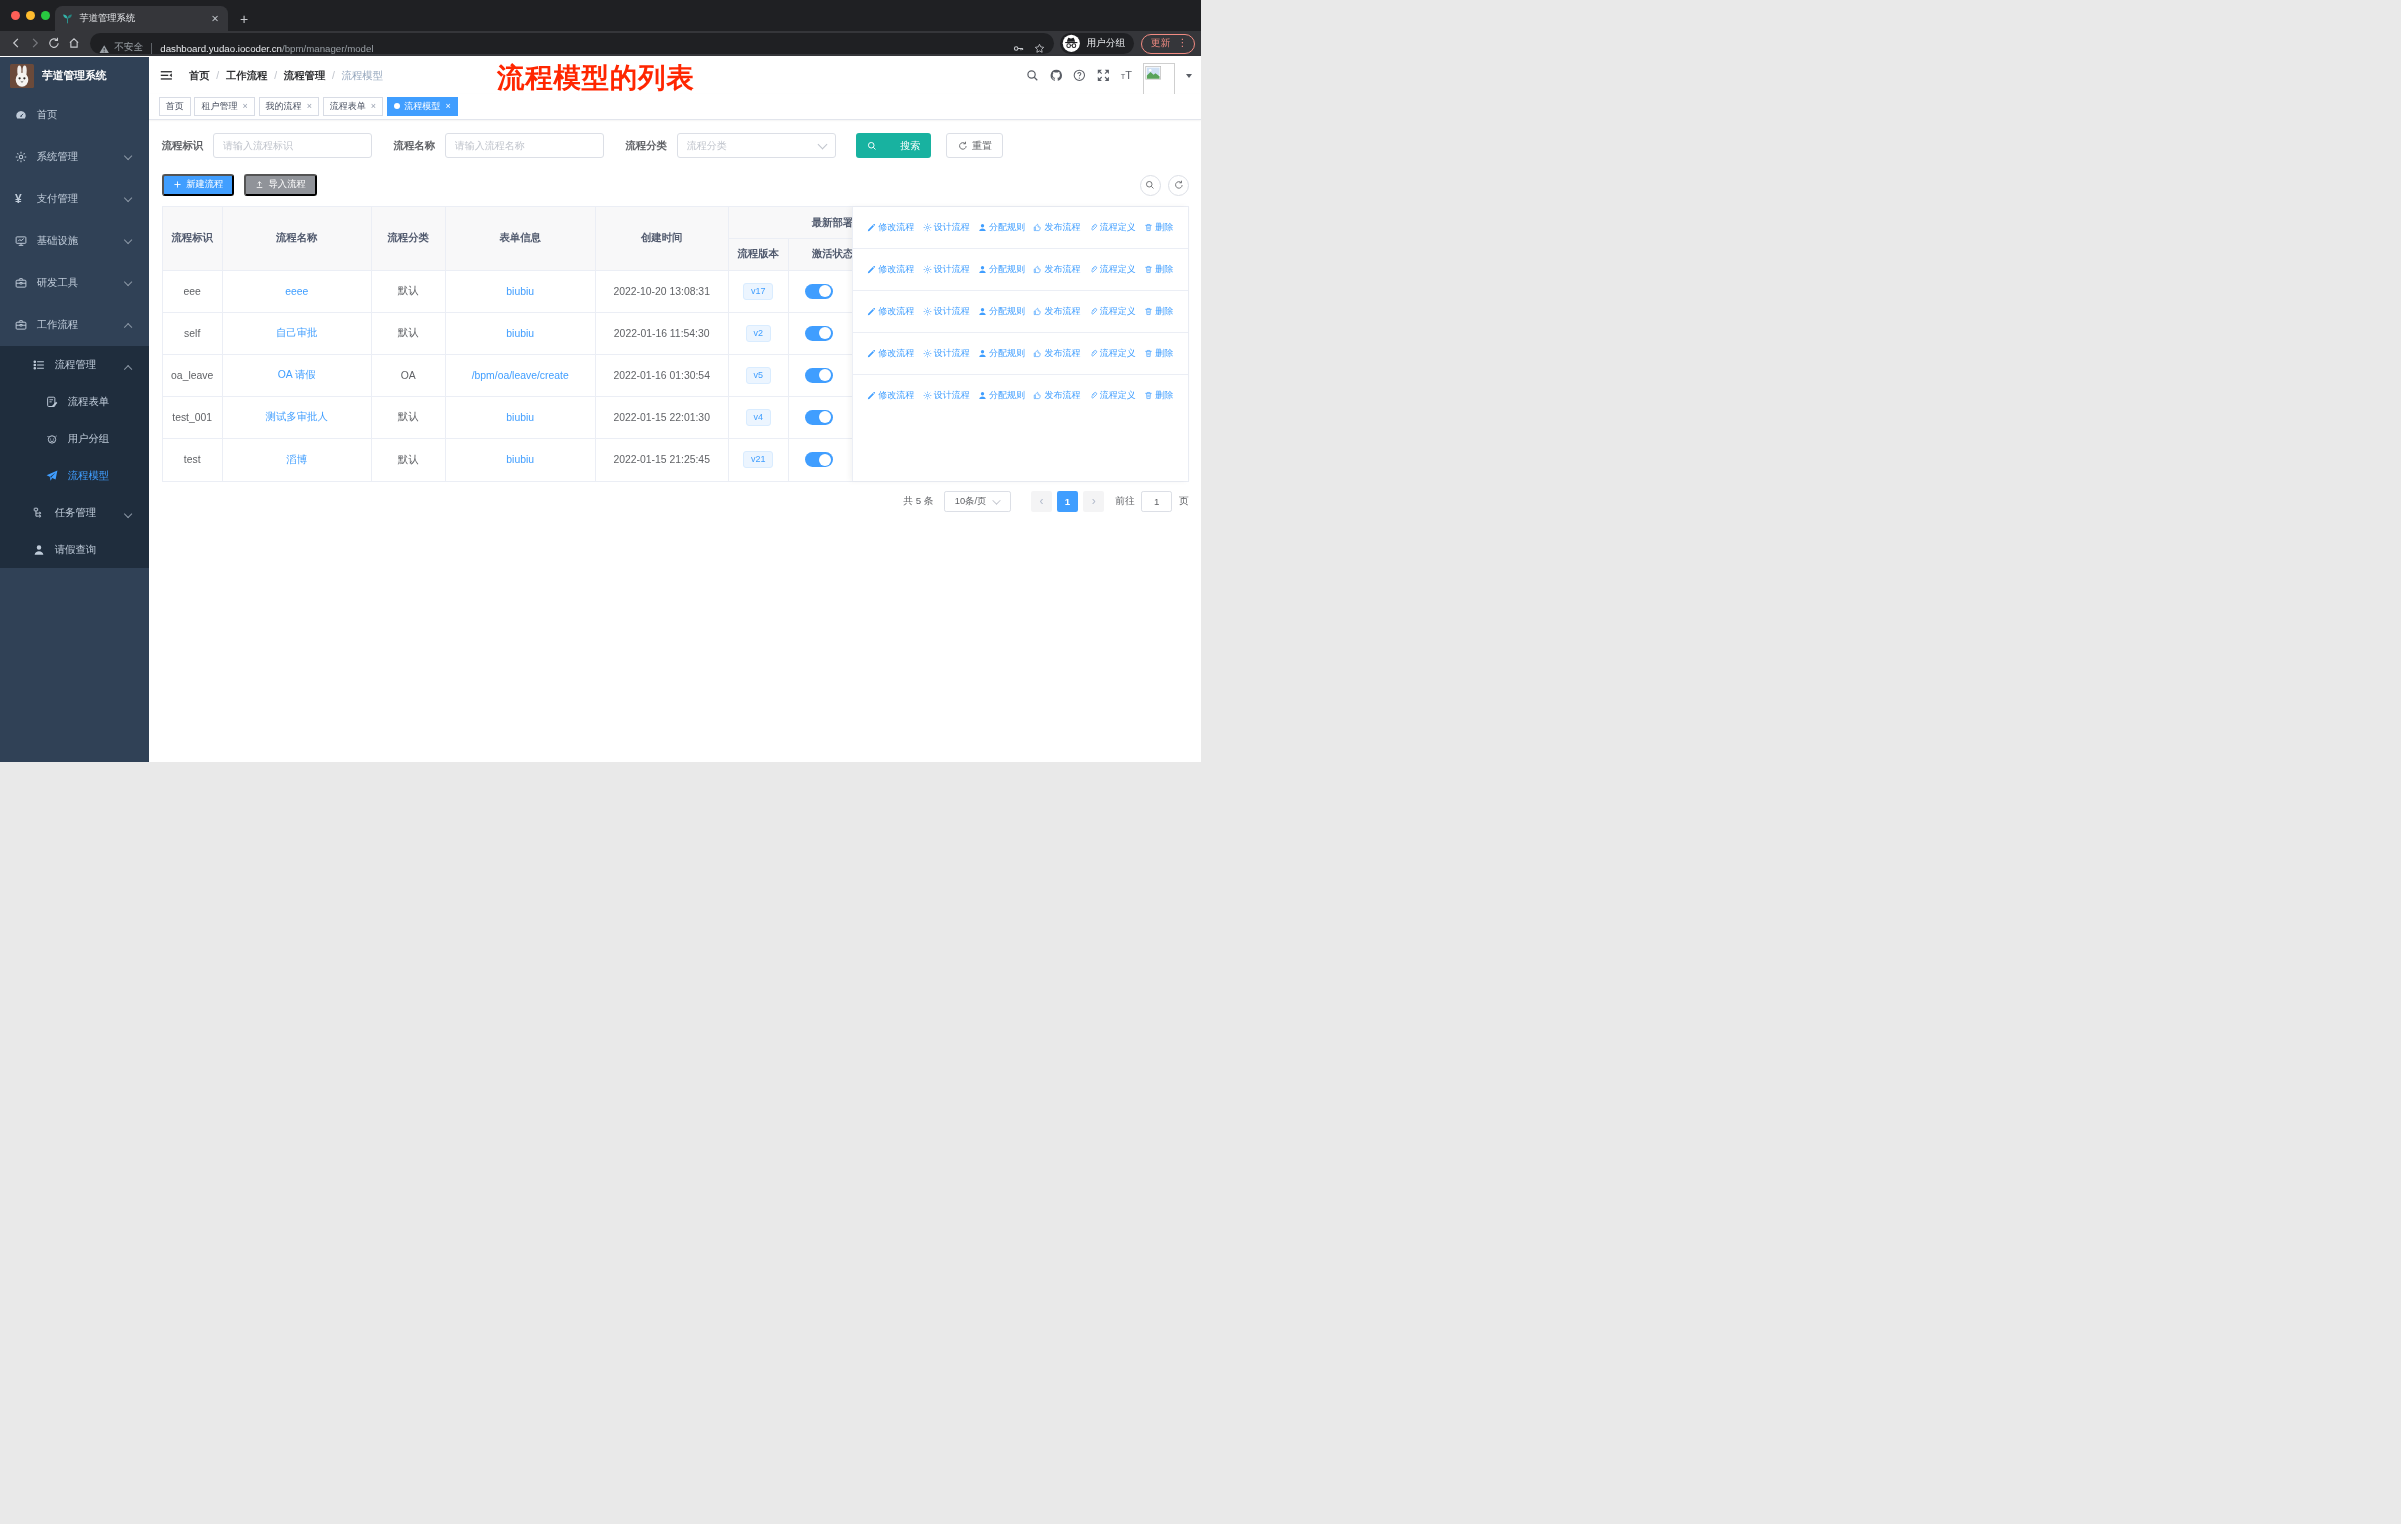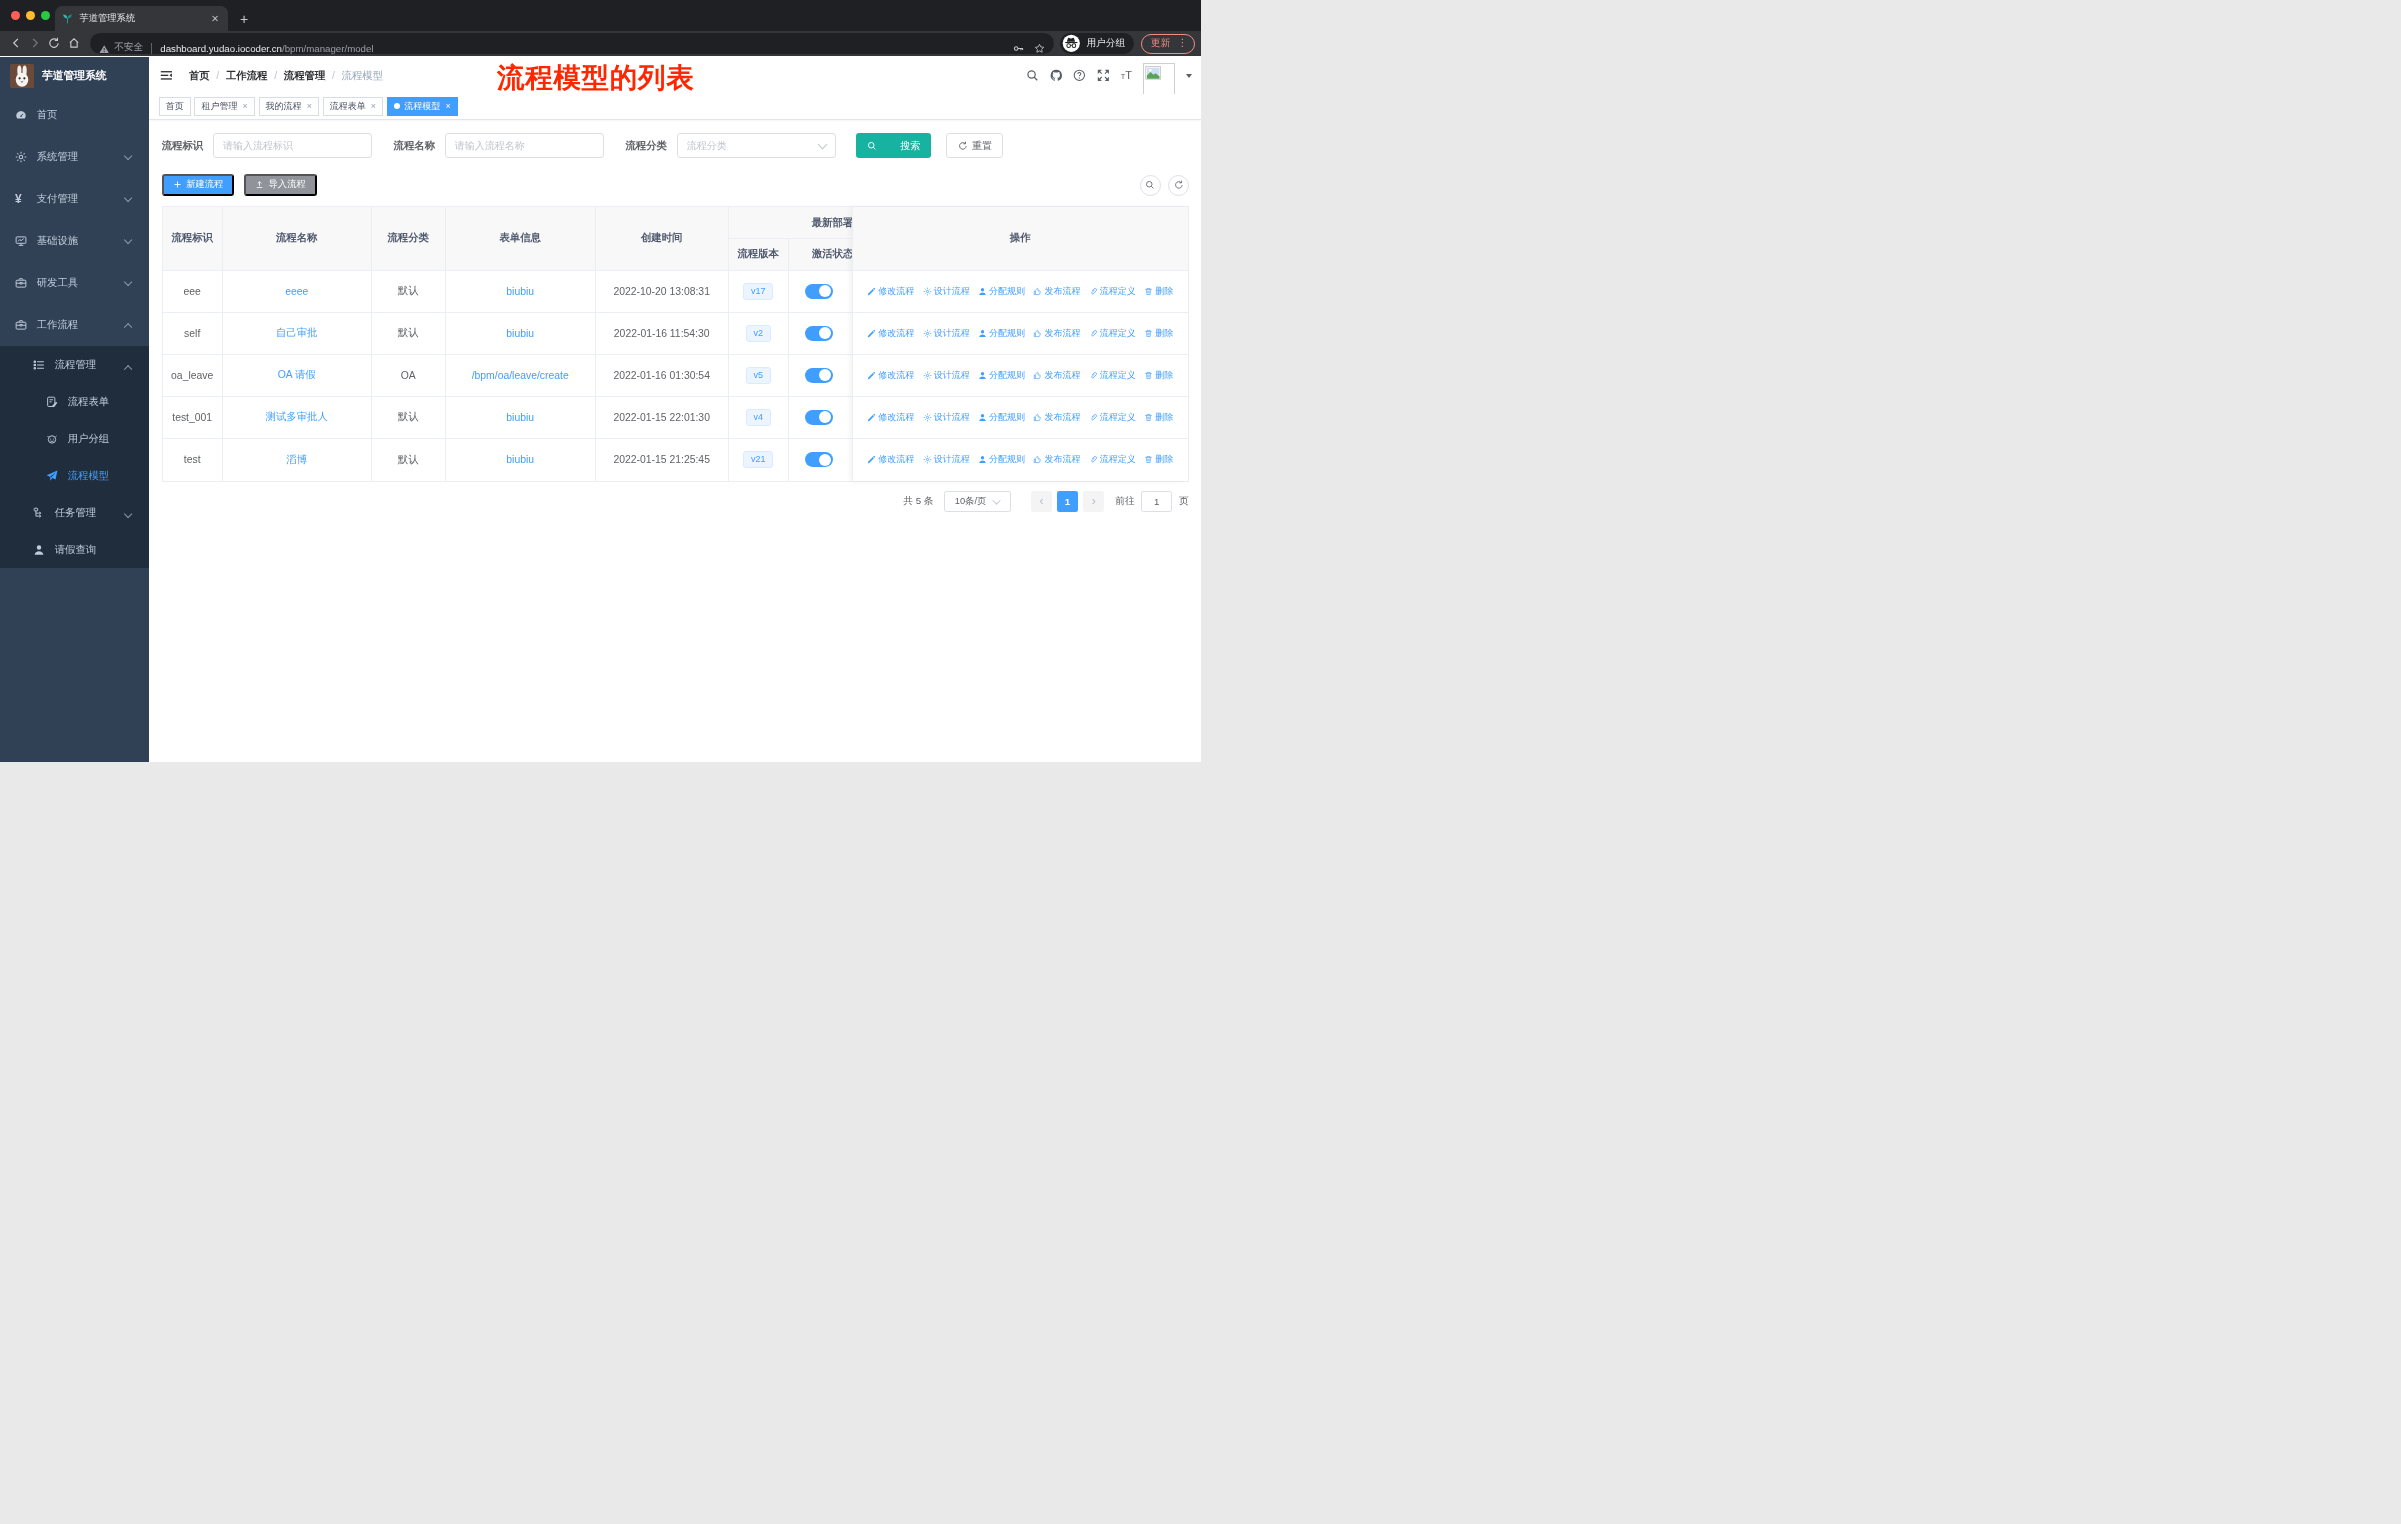--- a/index.html
+++ b/index.html
@@ -662,21 +662,20 @@
                 </div>
                 <div class="td" style="width:60px">
                   <span class="vtag">v21</span>
                 </div>
                 <div class="td" style="width:89px;border-right:none;justify-content:flex-start;padding-left:16.4px">
                   <div class="toggle"></div>
                 </div>
               </div>
             </div>
           <div class="op-col">
-            <div class="op-head">操作</div>
             <div id="op-rows">
                 <div class="op-row">
                   <a class="al">
                     <svg viewBox="0 0 16 16">
                       <path fill="currentColor" d="M2 11.9L10.3 3.6l2.1 2.1L4.1 14l-2.6.5zM11 2.9l1-1c.4-.4 1-.4 1.4 0l.7.7c.4.4.4 1 0 1.4l-1 1z"></path>
                     </svg>
                     <span>修改流程</span>
                   </a>
                   <a class="al">
                     <svg viewBox="0 0 16 16" fill="none" stroke="currentColor" stroke-width="1.4">

